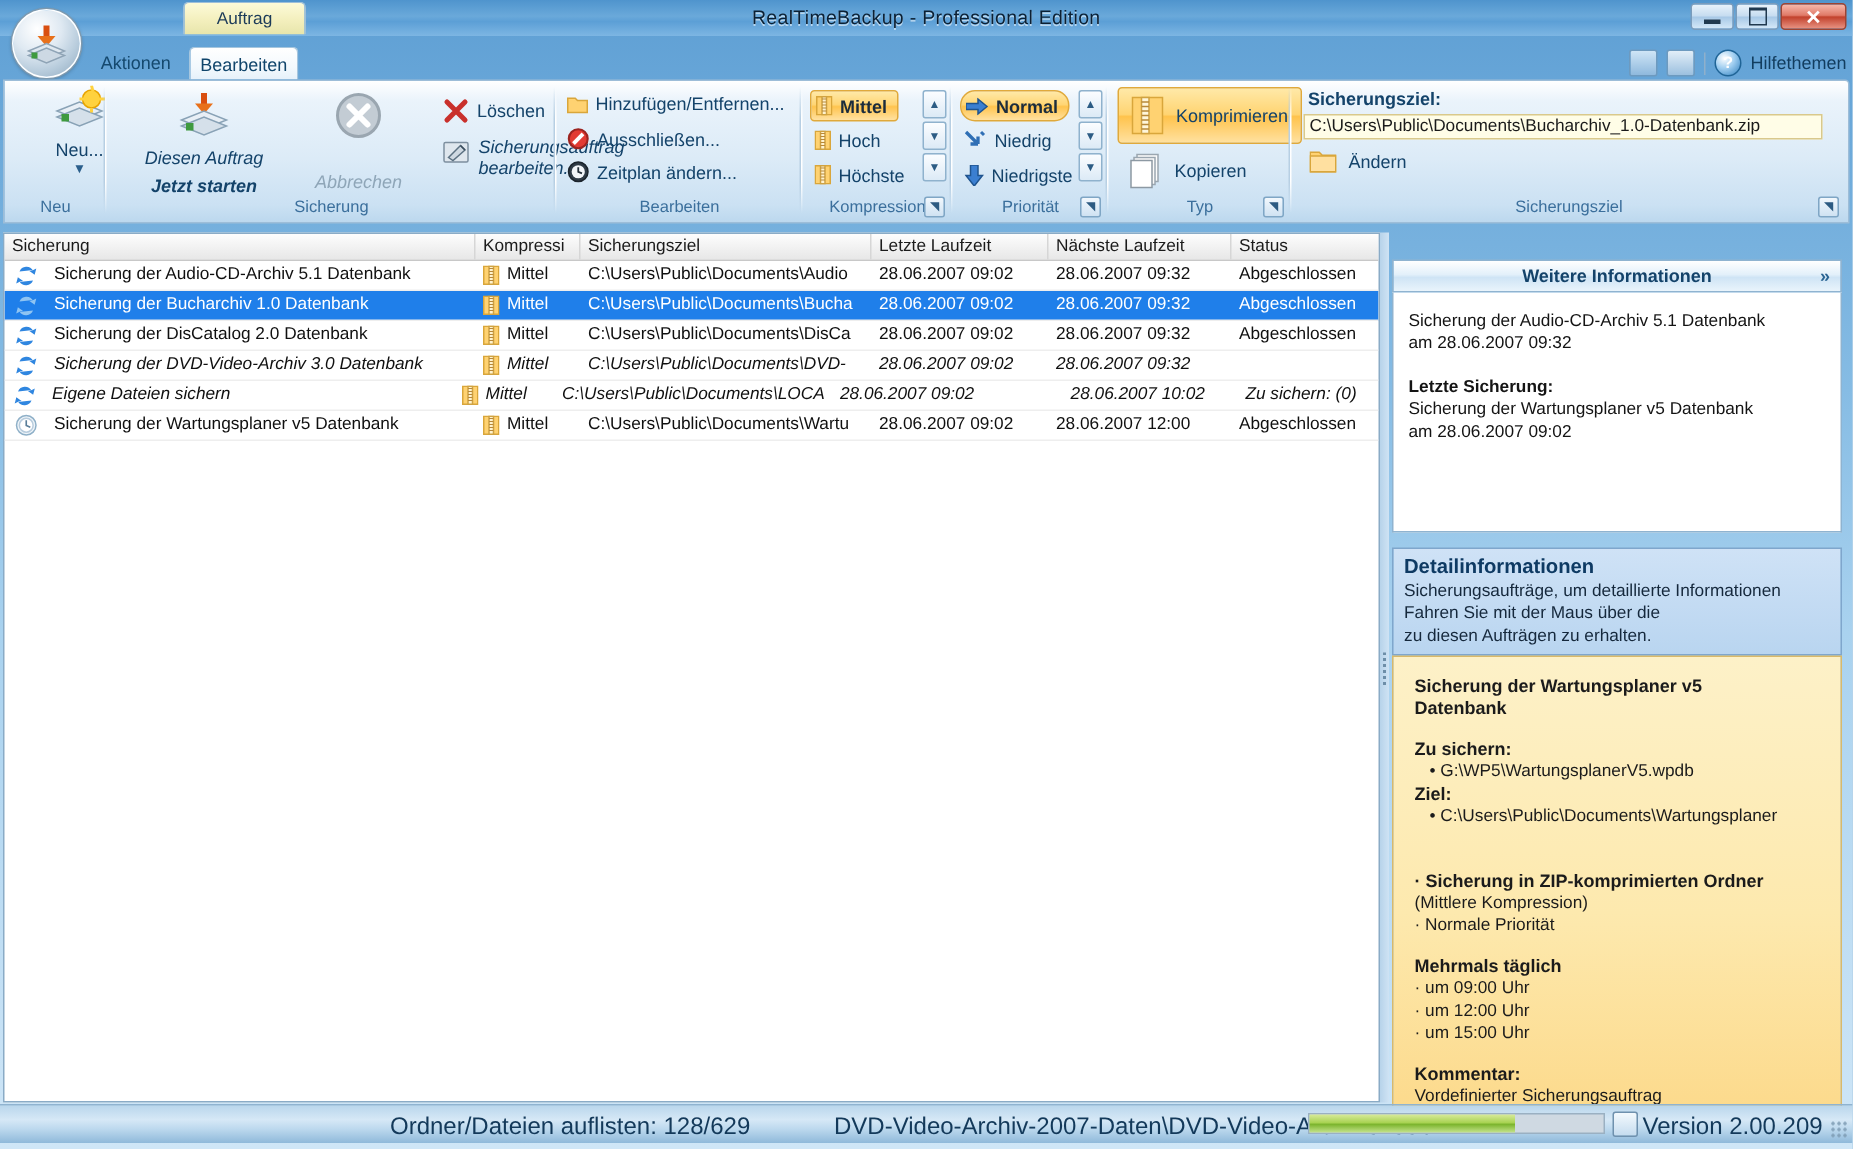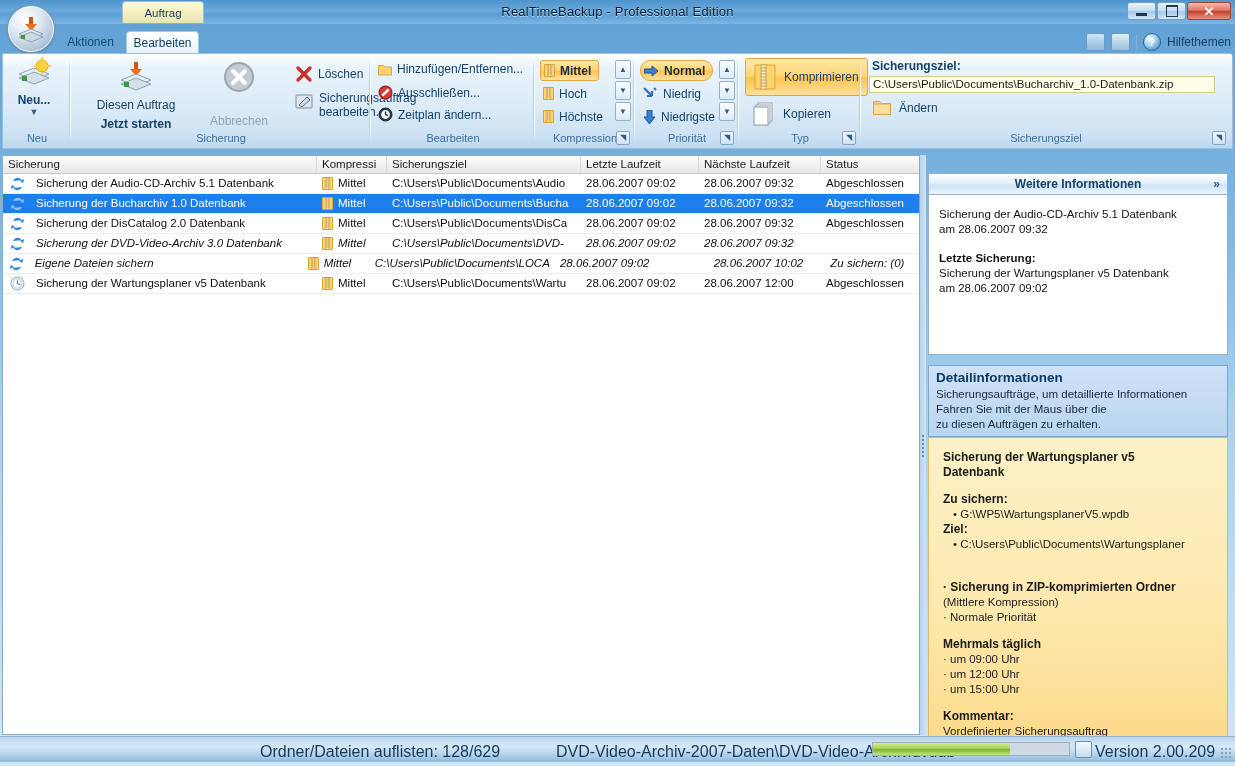--- a/index.html
+++ b/index.html
@@ -109,33 +109,33 @@
   }
   .grp-sep.r{background:linear-gradient(180deg,rgba(255,255,255,0) 0%,#ffffff 25%,#ffffff 75%,rgba(255,255,255,0) 100%);}
   .dlg-launch{
     position:absolute;right:3px;bottom:2px;width:12px;height:12px;
     border:1px solid #7fa6c5;border-radius:2px;
     background:linear-gradient(180deg,#f2f8fd,#cfe2f2);
     font-size:8px;color:#2d5b82;display:flex;align-items:center;justify-content:center;line-height:1;
   }
 
   .big-btn{
-    position:absolute;left:0;top:2px;width:58px;height:72px;
+    position:absolute;left:19px;top:2px;width:58px;height:72px;
     display:flex;flex-direction:column;align-items:center;justify-content:flex-start;
-    font-size:12px;color:#14436a;font-weight:bold;cursor:default;
+    font-size:12px;color:#14436a;font-weight:normal;cursor:default;
   }
   .big-btn .lbl{margin-top:2px;}
   .big-btn .caret{font-size:9px;line-height:9px;margin-top:1px;color:#2b5f8c;}
 
   .r-item{
     position:absolute;display:flex;align-items:center;gap:5px;
     font-size:12px;color:#14436a;white-space:nowrap;
   }
   .r-item.dim{color:#8fa6b8;}
-  .r-item.two{align-items:flex-start;}
+  .r-item.two{align-items:flex-start;font-style:italic;}
   .r-item .txt2{line-height:14px;}
 
   .opt{
     position:absolute;display:flex;align-items:center;gap:5px;height:21px;
     padding:0 7px 0 3px;font-size:12px;color:#14436a;box-sizing:border-box;border-radius:3px;
     white-space:nowrap;
   }
   .opt.sel{
     background:linear-gradient(180deg,#ffe9a8 0%,#ffd472 48%,#ffc34c 52%,#ffe1a0 100%);
     border:1px solid #e0a93b;font-weight:bold;color:#1b2c3c;

